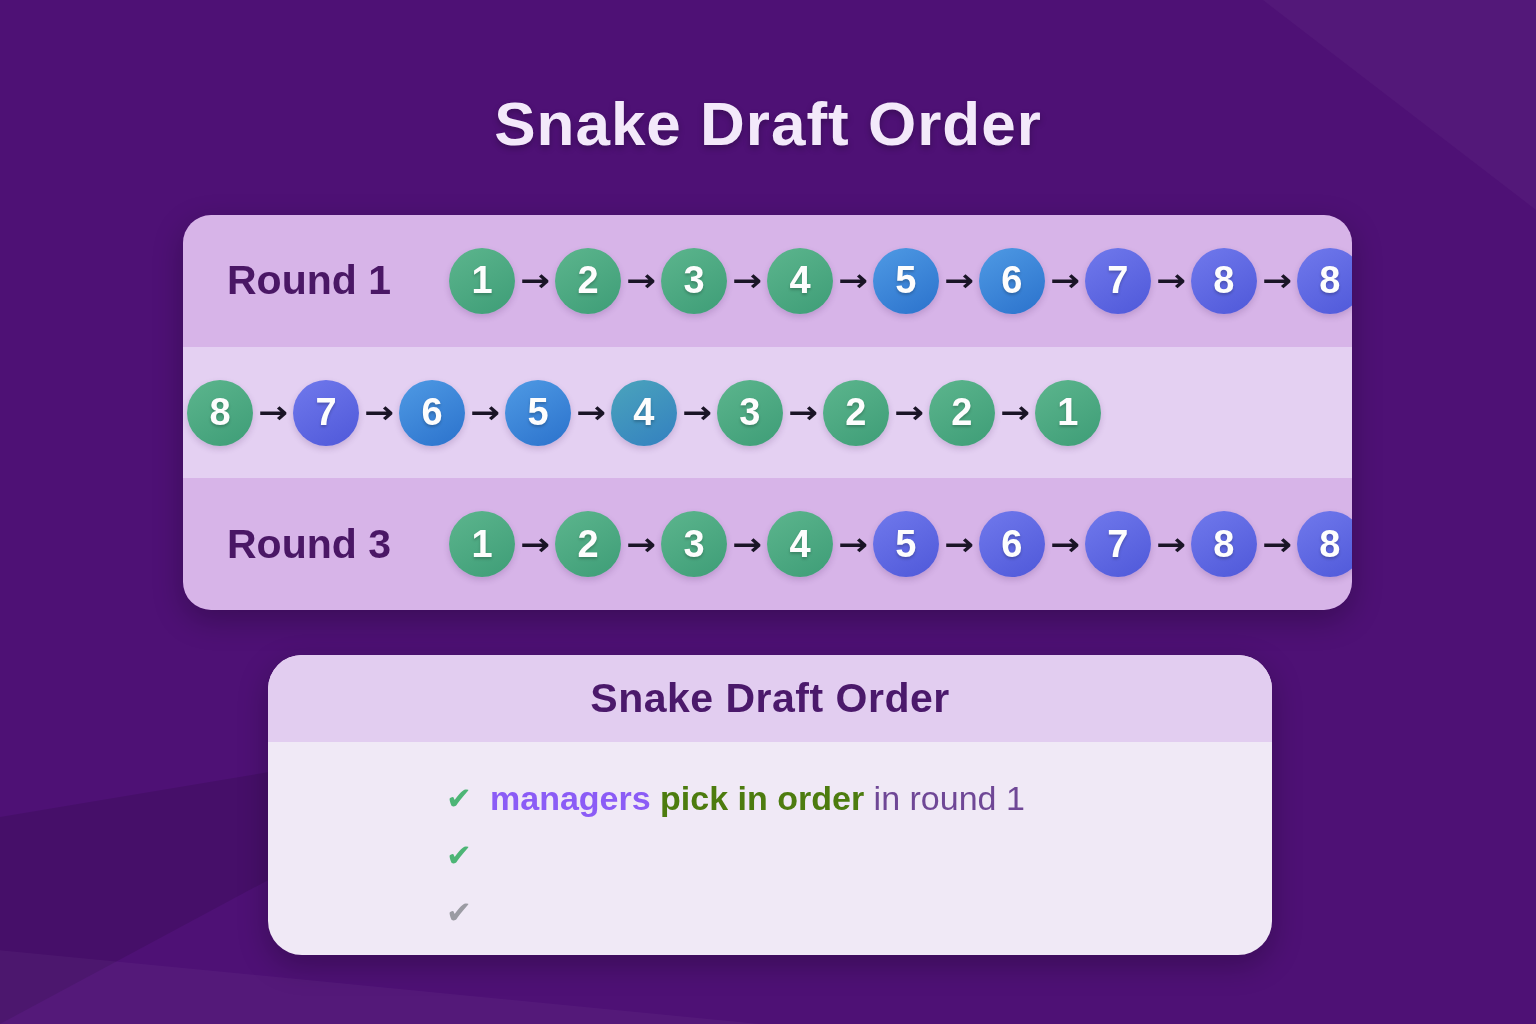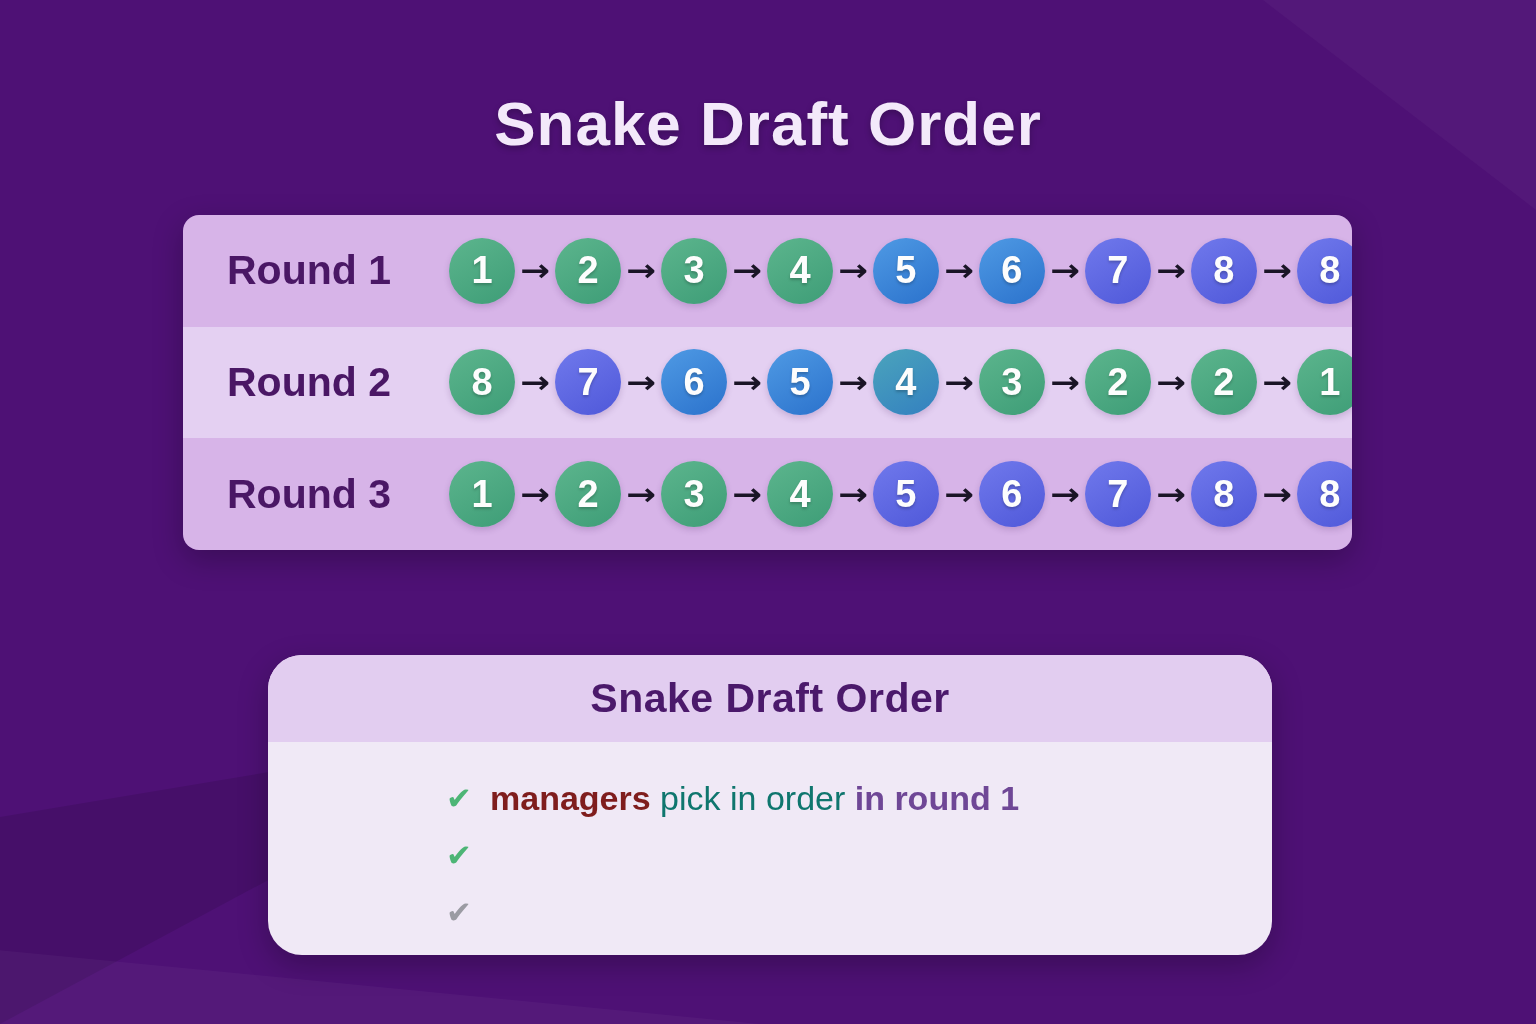--- a/index.html
+++ b/index.html
@@ -28,24 +28,24 @@
 
   .page-title{
     position:absolute;left:0;top:88px;width:100%;
     text-align:center;margin:0;
     font-size:62px;font-weight:700;letter-spacing:1px;
     color:#f3e9fa;text-shadow:0 3px 6px rgba(0,0,0,0.25);
   }
 
   
   .rounds-panel{
-    position:absolute;left:183px;top:215px;width:1169px;height:335px;
-    border-radius:16px;overflow:hidden;
+    position:absolute;left:183px;top:215px;width:1169px;height:395px;
+    border-radius:28px;overflow:hidden;
     box-shadow:0 10px 30px rgba(0,0,0,0.25);
-    display:flex;flex-direction:column;justify-content:flex-end;
+    display:flex;flex-direction:column;
   }
   .round-band{flex:1;display:flex;align-items:center;}
   .round-band:nth-child(odd){background:#d7b4e8;}
   .round-band:nth-child(even){background:#e4d0f2;}
   .round-label{
     width:218px;padding-left:44px;flex:none;
     font-size:41px;font-weight:700;color:#4a1765;
   }
   .sequence{display:flex;align-items:center;gap:7px;margin-left:4px;}
   .pick-circle{
@@ -81,23 +81,23 @@
   .legend-list{
     list-style:none;margin:0;padding:28px 0 0 178px;
   }
   .legend-item{
     display:flex;align-items:baseline;gap:18px;
     font-size:34px;line-height:57px;
   }
   .check{font-size:31px;font-weight:700;transform:translateY(-1px);}
   .check-green{color:#4db576;}
   .check-gray{color:#9b9ba3;}
-  .seg{color:#7f1d1d;font-weight:600;}
-  .seg-bold{color:#0f766e;font-weight:400;}
-  .seg-muted{color:#6f4796;font-weight:700;}
+  .seg{color:#8b5cf6;font-weight:600;}
+  .seg-bold{color:#4d7c0f;font-weight:700;}
+  .seg-muted{color:#6f4796;font-weight:400;}
 </style>
 </head>
 <body>
 
 <div class="canvas">
   <div class="streak streak-a"></div>
   <div class="streak streak-b"></div>
   <div class="streak streak-c"></div>
 
   <h1 class="page-title">Snake Draft Order</h1>
@@ -119,21 +119,20 @@
           <div class="pick-circle pick-blue">6</div>
           <span class="arrow">→</span>
           <div class="pick-circle pick-indigo">7</div>
           <span class="arrow">→</span>
           <div class="pick-circle pick-indigo">8</div>
           <span class="arrow">→</span>
           <div class="pick-circle pick-indigo">8</div>
         </div>
       </div>
       <div class="round-band">
-        <div class="round-label">Round 2</div>
         <div class="sequence">
           <div class="pick-circle pick-green">8</div>
           <span class="arrow">→</span>
           <div class="pick-circle pick-indigo">7</div>
           <span class="arrow">→</span>
           <div class="pick-circle pick-blue">6</div>
           <span class="arrow">→</span>
           <div class="pick-circle pick-blue">5</div>
           <span class="arrow">→</span>
           <div class="pick-circle pick-teal">4</div>

